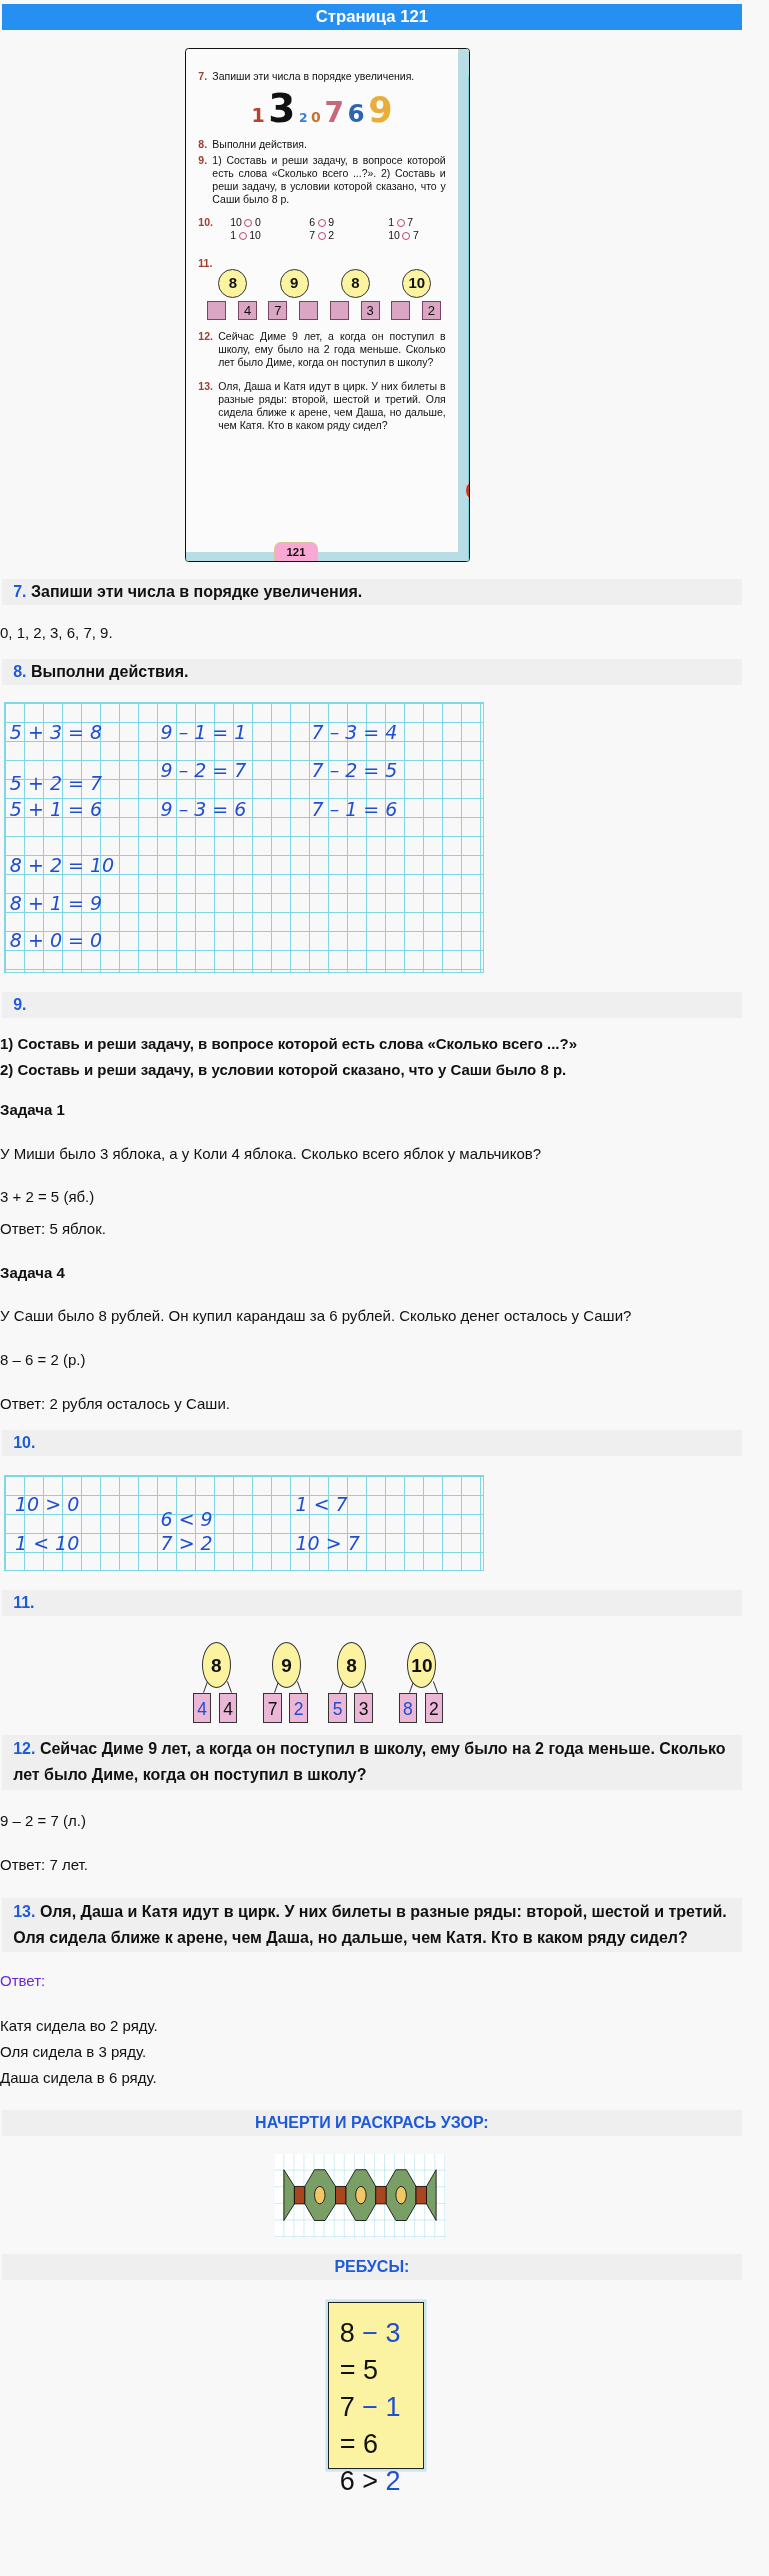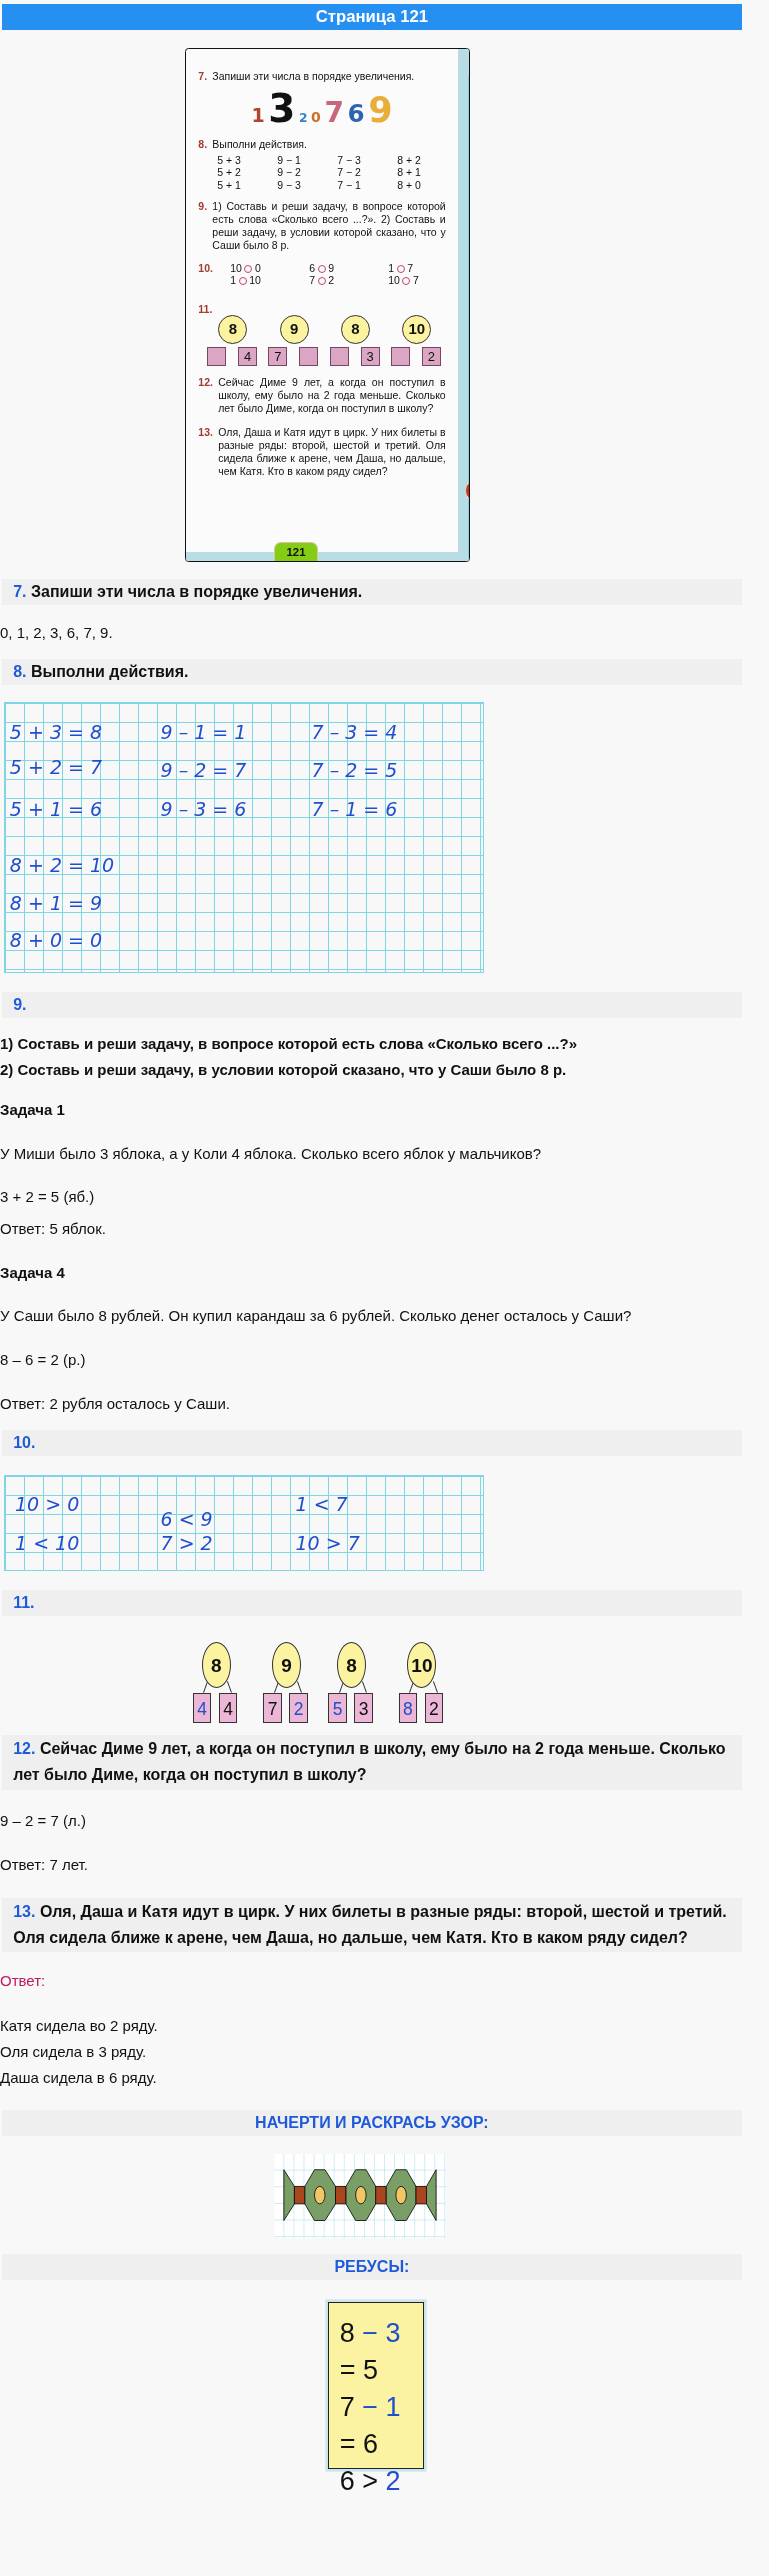--- a/index.html
+++ b/index.html
@@ -3,41 +3,41 @@
 <meta charset="utf-8">
 <style>
   * { box-sizing: border-box; margin: 0; padding: 0; }
   body { width: 770px; background: #f8f8f8; font-family: "Liberation Sans", sans-serif; color: #111; font-size: 15px; }
   .title-bar { margin: 4.4px 28px 0 1.8px; background: #2590f2; color: #fff; text-align: center; font-weight: bold; font-size: 16.7px; height: 26px; line-height: 26px; }
   .section-head { margin: 0 28px 0 1.8px; background: #efefef; padding: 0 11.4px; font-weight: bold; font-size: 16px; line-height: 26px; }
   .section-head .num { color: #1f5bd9; }
   .section-head.center { text-align: center; color: #1f5bd9; }
   p.txt { margin: 0; padding-left: 0; line-height: 19px; font-size: 15px; }
   .bold { font-weight: bold; }
-  .blue { color: #be185d; }
+  .blue { color: #6d28d9; }
 
   
   .book { position: relative; width: 285px; height: 514px; margin: 17.5px 0 0 185px; border: 1.3px solid #111; border-radius: 3.5px; background: #fbfbfb; overflow: hidden; font-size: 10.5px; }
   .book .left { position: absolute; left: 0; top: 0; width: 272px; height: 100%; padding: 21px 12.3px 0 12.3px; }
   .book .side { position: absolute; left: 272px; top: 0; width: 110px; height: 100%; background: #b9dde4; }
   .book .side-grid { position: absolute; left: 282px; top: 26px; right: 0; bottom: 0; background-color: #f4fbfc;
      background-image: linear-gradient(#7fd3e2 0.9px, transparent 0.9px), linear-gradient(90deg, #7fd3e2 0.9px, transparent 0.9px);
      background-size: 8.8px 8.8px; border-top-left-radius: 10.5px; }
   .bk-num { color: #a13c2f; font-weight: bold; }
   .bk-row { display: flex; gap: 5.3px; line-height: 13px; margin-bottom: 2.6px; }
   .big-digits { text-align: center; margin: 3.5px 0 7px; font-weight: bold; font-family: "DejaVu Sans", sans-serif; }
   .cols { display: grid; grid-template-columns: 60px 60px 60px 53px; margin-left: 19px; line-height: 12.3px; font-size: 10.5px; margin-bottom: 8.8px; }
   .cmp { display: grid; grid-template-columns: 79px 79px 70px; margin-left: 8.8px; line-height: 12.3px; margin-bottom: 8.8px; }
   .circ { display: inline-block; width: 8px; height: 8px; border: 1.3px solid #c2417a; border-radius: 50%; vertical-align: -0.9px; margin: 0 2.6px; }
   .houses { display: flex; justify-content: space-between; margin: 0 1.8px 10.5px 8.8px; }
   .house { position: relative; width: 53px; height: 51px; }
   .house .top { position: absolute; left: 11.4px; top: 0; width: 29px; height: 29px; border-radius: 50%; background: #fbf3a0; border: 1.3px solid #333; text-align: center; line-height: 26px; font-weight: bold; font-size: 15px; }
   .house .box { position: absolute; top: 32px; width: 19px; height: 19px; background: #dba5c4; border: 1.3px solid #7a4560; text-align: center; line-height: 17.5px; font-size: 13px; }
   .house .box.l { left: 0; } .house .box.r { left: 31px; }
-  .page-tab { position: absolute; left: 88px; bottom: 0; width: 44px; height: 19px; background: #84cc16; border: 0.9px solid #d8c69a; border-bottom: none; border-radius: 7px 7px 0 0; text-align: center; font-weight: bold; font-size: 11.4px; line-height: 19px; }
+  .page-tab { position: absolute; left: 88px; bottom: 0; width: 44px; height: 19px; background: #f9a8d4; border: 0.9px solid #d8c69a; border-bottom: none; border-radius: 7px 7px 0 0; text-align: center; font-weight: bold; font-size: 11.4px; line-height: 19px; }
   .book-bottom { position: absolute; left: 0; bottom: 0; width: 272px; height: 8.8px; background: #b9dde4; }
   .side-title { position: absolute; left: 282px; top: 42px; width: 98px; text-align: center; color: #1f4fb0; font-weight: bold; font-size: 9.2px; line-height: 10.5px; }
   .rebus-title { position: absolute; left: 282px; top: 322px; width: 98px; text-align: center; color: #1f4fb0; font-weight: bold; font-size: 9.2px; }
   .excl-icon { position: absolute; left: 279px; top: 430px; width: 23px; height: 23px; border-radius: 50%; background: #b73a25; color: #fff; text-align: center; line-height: 23px; font-weight: bold; font-size: 16px; border: 1.8px solid #f2d6cf; }
 
   
   .gridpaper { position: relative; background-color: #f8f8f8;
      background-image: linear-gradient(#7fd7e6 1.3px, transparent 1.3px), linear-gradient(90deg, #7fd7e6 1.3px, transparent 1.3px);
      background-size: 19px 19px; border: 0.9px solid #7fd7e6; }
   .hw { position: absolute; color: #1f4fcf; font-style: italic; font-size: 19px; font-family: "DejaVu Sans", sans-serif; }
@@ -70,34 +70,20 @@
   <div class="left">
     <div class="bk-row">
         <span class="bk-num">7.</span>
         <span>Запиши эти числа в порядке увеличения.</span>
       </div>
     <div class="big-digits" id="bigdigits"><span style="color: rgb(179, 69, 47); font-size: 19px; margin: 0px 1.8px;">1</span><span style="color: rgb(17, 17, 17); font-size: 39px; margin: 0px 1.8px;">3</span><span style="color: rgb(58, 127, 209); font-size: 12.3px; margin: 0px 1.8px;">2</span><span style="color: rgb(200, 113, 44); font-size: 14px; margin: 0px 1.8px;">0</span><span style="color: rgb(200, 102, 124); font-size: 28px; margin: 0px 1.8px;">7</span><span style="color: rgb(45, 100, 176); font-size: 24.6px; margin: 0px 1.8px;">6</span><span style="color: rgb(233, 173, 58); font-size: 35px; margin: 0px 1.8px;">9</span></div>
     <div class="bk-row">
         <span class="bk-num">8.</span>
         <span>Выполни действия.</span>
       </div>
-    <div class="cols">
-      <span>5 + 3</span>
-        <span>9 − 1</span>
-        <span>7 − 3</span>
-        <span>8 + 2</span>
-      <span>5 + 2</span>
-        <span>9 − 2</span>
-        <span>7 − 2</span>
-        <span>8 + 1</span>
-      <span>5 + 1</span>
-        <span>9 − 3</span>
-        <span>7 − 1</span>
-        <span>8 + 0</span>
-    </div>
     <div class="bk-row" style="margin-bottom:10.5px">
         <span class="bk-num">9.</span>
         <span style="text-align:justify">1) Составь и реши задачу, в вопросе которой есть слова «Сколько всего ...?». 2) Составь и реши задачу, в условии которой сказано, что у Саши было 8 р.</span>
       </div>
     <div class="bk-row" style="margin-bottom:7px">
         <span class="bk-num">10.</span>
       <div class="cmp" style="margin-left:12px">
         <span><span>10</span><span class="circ"></span><span>0</span></span>
         <span><span>6</span><span class="circ"></span><span>9</span></span>
         <span><span>1</span><span class="circ"></span><span>7</span></span>
@@ -143,21 +129,21 @@
 </div>
 
 <div class="section-head" style="margin-top:17.5px"><span class="num">7.</span> <span>Запиши эти числа в порядке увеличения.</span></div>
 <p class="txt" style="margin-top:17.5px">0, 1, 2, 3, 6, 7, 9.</p>
 
 <div class="section-head" style="margin-top:17.5px"><span class="num">8.</span> <span>Выполни действия.</span></div>
 <div class="gridpaper" style="width:480px;height:271px;margin:16.7px 0 0 3.5px">
   <div class="hw" style="left:5.3px;top:17.5px">5 + 3 = 8</div>
   <div class="hw" style="left:156px;top:17.5px">9 – 1 = 1</div>
   <div class="hw" style="left:307px;top:17.5px">7 – 3 = 4</div>
-  <div class="hw" style="left:5.3px;top:53px">5 + 2 = 7</div>
+  <div class="hw" style="left:5.3px;top:69px">5 + 2 = 7</div>
   <div class="hw" style="left:156px;top:56px">9 – 2 = 7</div>
   <div class="hw" style="left:307px;top:56px">7 – 2 = 5</div>
   <div class="hw" style="left:5.3px;top:95px">5 + 1 = 6</div>
   <div class="hw" style="left:156px;top:95px">9 – 3 = 6</div>
   <div class="hw" style="left:307px;top:95px">7 – 1 = 6</div>
   <div class="hw" style="left:5.3px;top:151px">8 + 2 = 10</div>
   <div class="hw" style="left:5.3px;top:189px">8 + 1 = 9</div>
   <div class="hw" style="left:5.3px;top:226px">8 + 0 = 0</div>
 </div>
 

